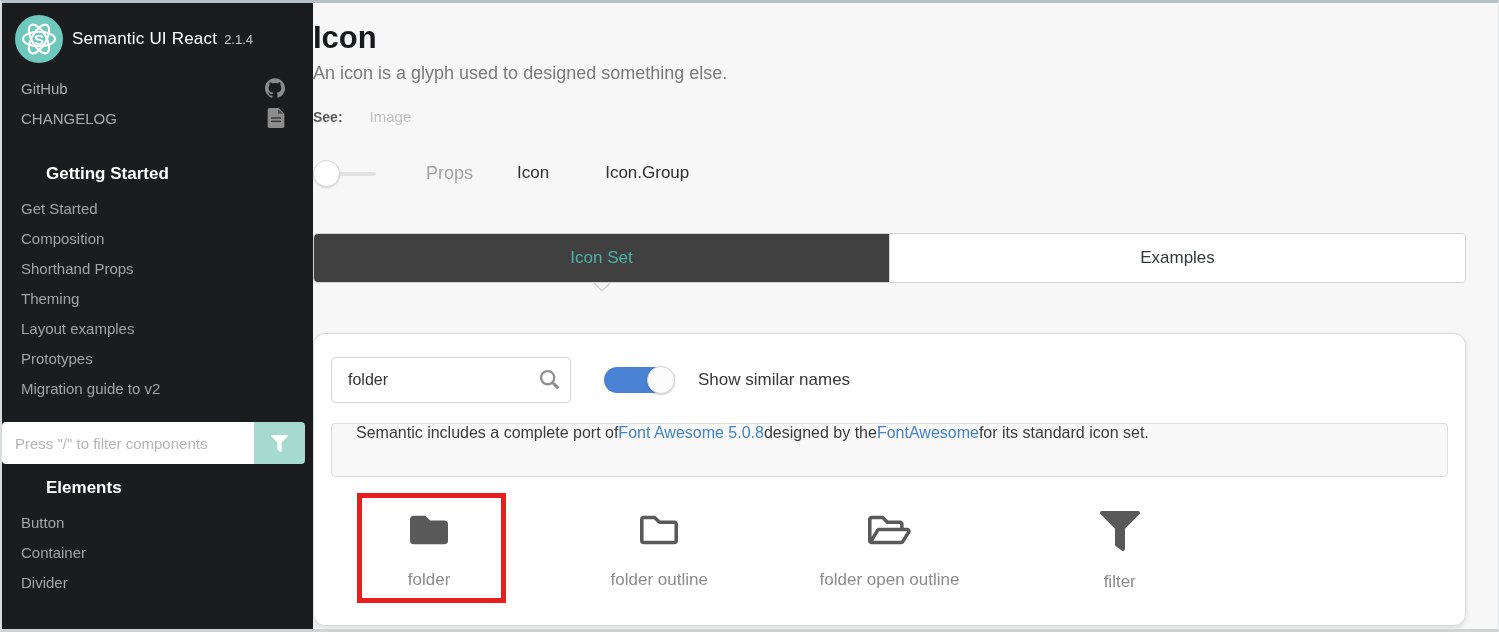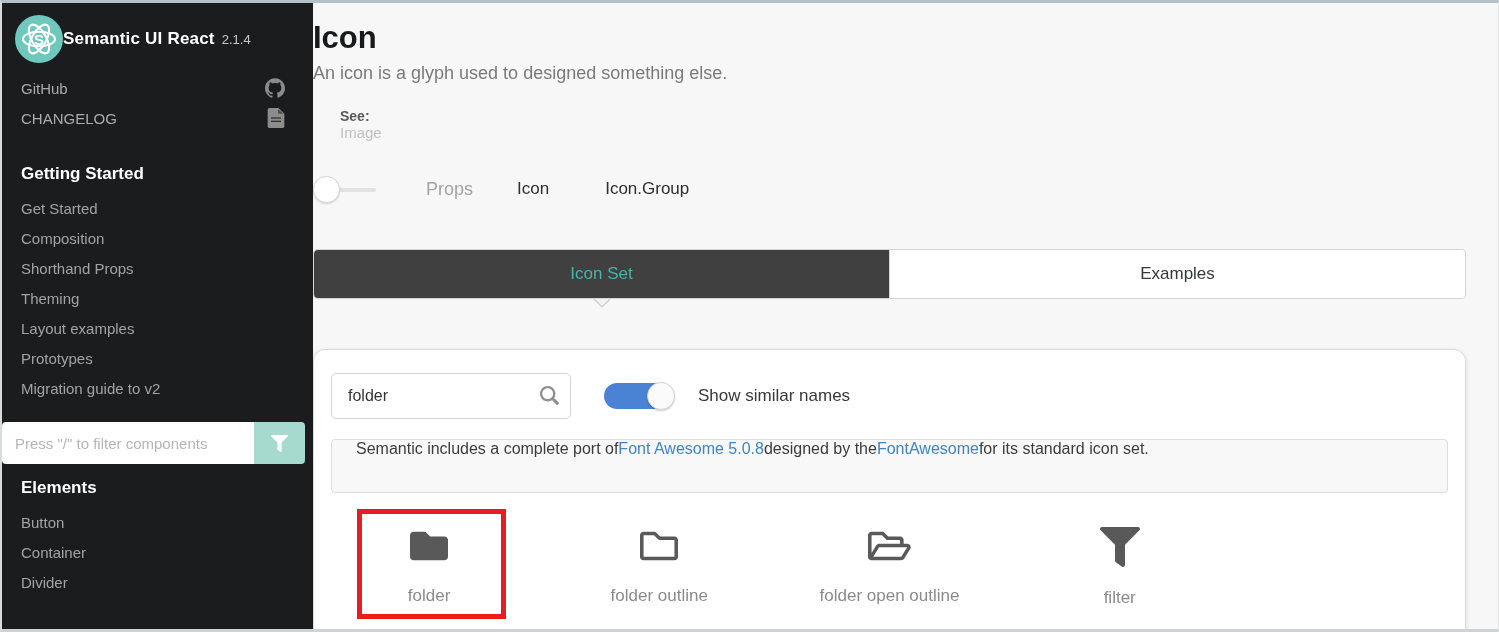--- a/index.html
+++ b/index.html
@@ -10,39 +10,39 @@
     background:#f7f7f7;
     border-top:3px solid #b4c2c8; border-left:2px solid #d9dcdd;
     border-right:1px solid #e2e4e5; border-bottom:3px solid #cfd3d4;
     display:flex;
   }
 
   
   .sidebar { width:311px; flex:none; background:#1b1c1d; overflow:hidden; }
   .logo-row { display:flex; align-items:center; padding:12px 0 10px 13px; cursor:pointer; }
   .logo-svg { width:48px; height:48px; flex:none; }
-  .app-title { color:#ffffff; font-weight:bold; font-size:17px; letter-spacing:.2px; }
+  .app-title { color:#ffffff; font-weight:normal; font-size:17px; margin-left:9px; letter-spacing:.2px; }
   .app-version { color:rgba(255,255,255,.75); font-size:13px; margin-left:7px; }
   .side-link { display:flex; justify-content:space-between; align-items:center;
                padding:0 28px 0 19px; height:30px; color:#ababab; font-size:15px; cursor:pointer; }
-  .side-heading { color:#ffffff; font-weight:bold; font-size:17px; padding-left:19px; margin-top:31px; margin-bottom:10px; }
+  .side-heading { color:#ffffff; font-weight:bold; font-size:17px; padding-left:32px; margin-top:31px; margin-bottom:10px;margin-left:12px; }
   .side-item { color:#a2a3a4; font-size:15px; padding-left:19px; height:30px; line-height:30px; cursor:pointer; }
   .filter-row { display:flex; margin-top:18px; height:42px; width:303px; }
   .filter-input { flex:1; border:none; outline:none; background:#ffffff; padding:0 0 0 13px;
                   font-size:15px; font-family:"Liberation Sans",sans-serif; color:#444;
                   border-radius:4px 0 0 4px; }
   .filter-input::placeholder { color:#b5b5b5; }
   .filter-btn { width:51px; border:none; background:#a7dacf; border-radius:0 4px 4px 0;
                 display:flex; align-items:center; justify-content:center; cursor:pointer; }
 
   
   .main { flex:1; position:relative; overflow:hidden; }
   .page-title { font-size:31px; line-height:38px; font-weight:bold; color:#18191a; margin-top:16px; }
   .page-subtitle { font-size:18px; color:#7a7a7a; margin-top:6px; }
-  .see-row { margin-top:24px; display:flex; align-items:baseline;flex-direction:column; }
+  .see-row { margin-top:24px; display:flex; align-items:baseline; }
   .see-label { font-size:14px; font-weight:bold; color:#5a5a5a; }
   .see-link { font-size:15px; color:#c0c0c0; margin-left:27px; text-decoration:none; cursor:pointer; }
 
   .props-row { margin-top:34px; display:flex; align-items:center; height:28px; }
   .props-slider { position:relative; width:63px; height:27px; flex:none; cursor:pointer; }
   .ps-track { position:absolute; left:14px; right:0; top:12px; height:4px; background:#e2e2e2; border-radius:2px; }
   .ps-knob  { position:absolute; left:0; top:0; width:27px; height:27px; background:#fff; border:1px solid #d7d7d7;
               border-radius:50%; box-shadow:0 1px 2px rgba(0,0,0,.15); }
   .props-label { margin-left:50px; font-size:18px; color:#a3a3a3; }
   .props-btn { margin-left:44px; background:none; border:none; font-family:"Liberation Sans",sans-serif;

